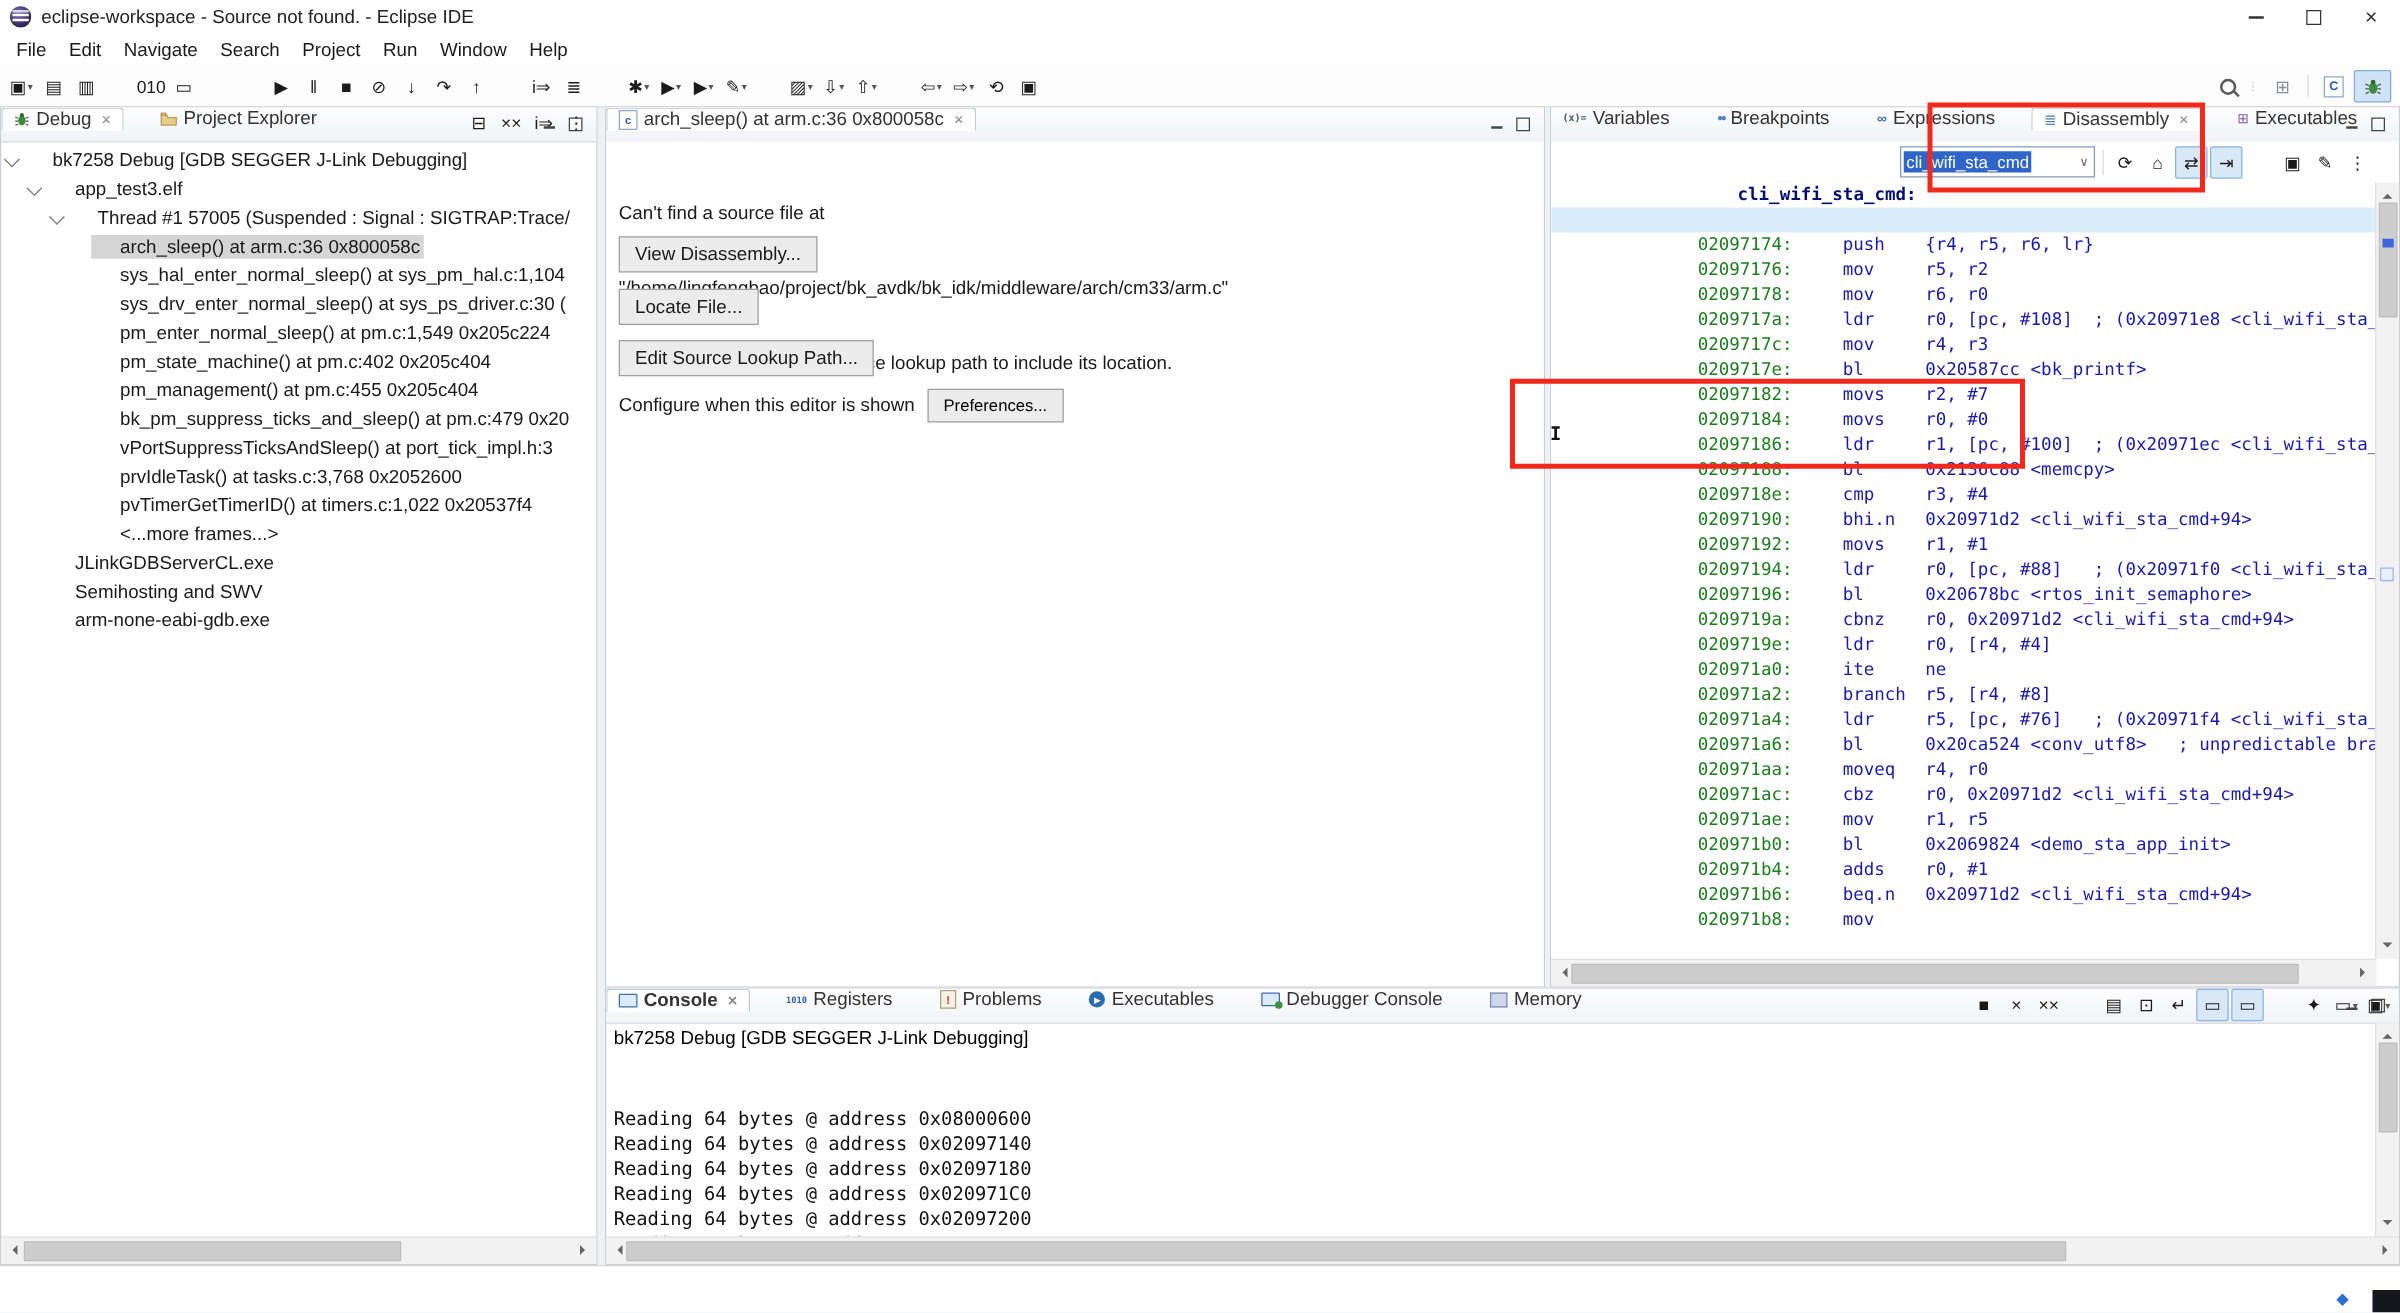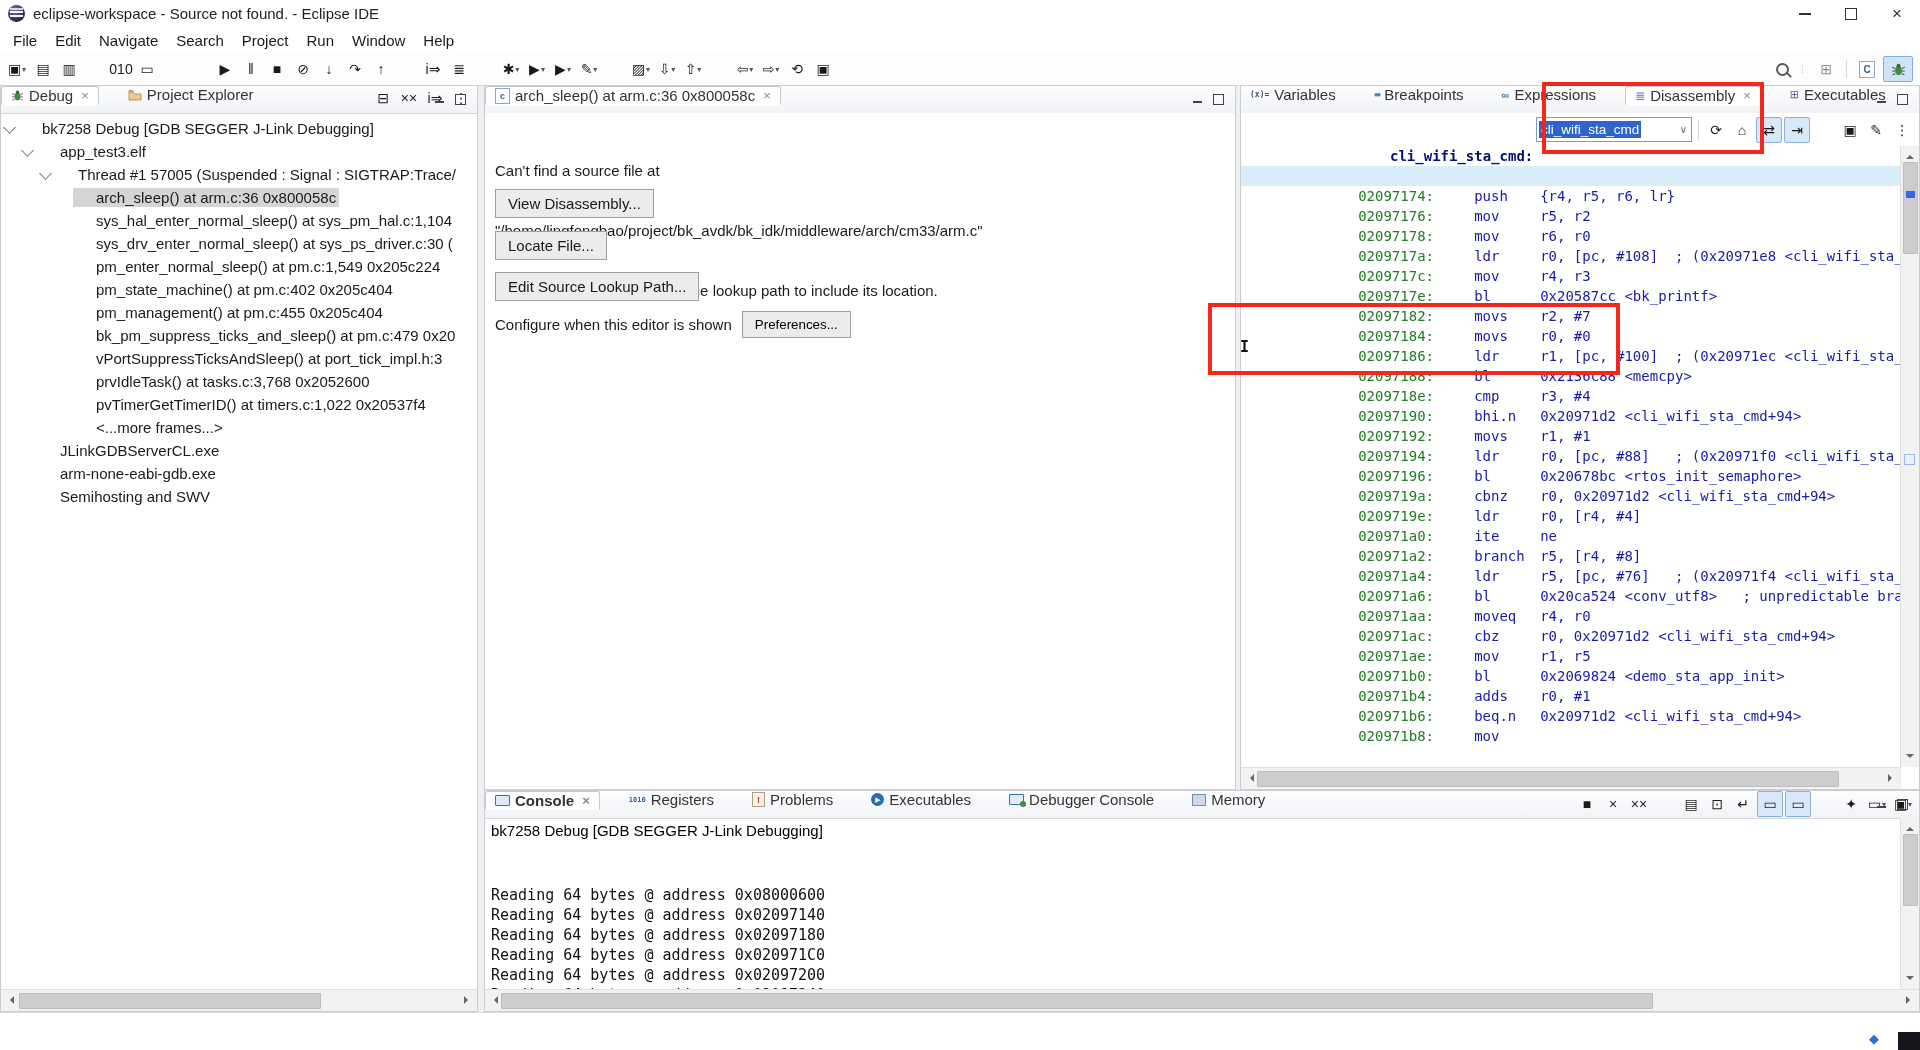--- a/index.html
+++ b/index.html
@@ -92,21 +92,21 @@
   
   .edmsg{position:absolute;left:10px;top:8px;line-height:20px;white-space:pre;}
   .btn{position:absolute;left:10px;height:29px;background:#ececec;border:1px solid #9e9ea4;
        padding:0 12px;font-size:15px;color:#1a1a1a;display:inline-flex;align-items:center;
        font-family:"Liberation Sans",sans-serif;}
   .cfgrow{position:absolute;left:10px;top:198px;display:flex;align-items:center;gap:10px;}
   .cfgrow .btn2{position:static;height:27px;background:#ececec;border:1px solid #9e9ea4;padding:0 12px;
        display:inline-flex;align-items:center;}
   
   .dtoolbar{position:absolute;left:0;right:0;top:27px;height:33px;background:#fff;display:flex;
-            align-items:center;justify-content:flex-end;padding-right:4px;gap:1px;}
+            align-items:center;justify-content:flex-end;padding-right:20px;gap:1px;}
   .combo{width:152px;height:23px;border:1px solid #7f9db9;background:#fff;display:flex;align-items:center;
          padding-left:2px;margin-right:5px;}
   .combo-text{background:#2f64c8;color:#fff;font-size:13.5px;padding:1px 2px;white-space:nowrap;}
   .combo-chev{margin-left:auto;color:#667;font-size:10px;padding:0 4px;}
   .dcontent{position:absolute;left:0;right:18px;top:60px;bottom:22px;overflow:hidden;
             font-family:"DejaVu Sans Mono",monospace;font-size:14px;background:#fff;}
   .dlabel{height:20px;line-height:20px;padding-left:105px;font-weight:bold;color:#001070;white-space:pre;margin-left:44px;}
   .drow{height:20px;line-height:20px;white-space:pre;color:#1a1aa6;}
   .drow.cur{background:#d9edf8;}
   .daddr{display:inline-block;width:92px;padding-left:16px;color:#1e7d1e;box-sizing:content-box;}
@@ -443,28 +443,28 @@
           <span class="chev"></span>
           <span class="row-inner">
             <span class="tico ti-exe"></span>
             <span>JLinkGDBServerCL.exe</span>
           </span>
         </div>
         <div class="trow lvl1">
           <span class="chev"></span>
           <span class="row-inner">
             <span class="tico ti-exe"></span>
+            <span>Semihosting and SWV</span>
+          </span>
+        </div>
+        <div class="trow lvl1">
+          <span class="chev"></span>
+          <span class="row-inner">
+            <span class="tico ti-exe"></span>
             <span>arm-none-eabi-gdb.exe</span>
-          </span>
-        </div>
-        <div class="trow lvl1">
-          <span class="chev"></span>
-          <span class="row-inner">
-            <span class="tico ti-exe"></span>
-            <span>Semihosting and SWV</span>
           </span>
         </div>
     </div>
     <div class="hscroll">
       <span class="sarrow sa-left"></span>
         <span class="sarrow sa-right"></span>
       <span class="sthumb" style="left:18px;top:3px;width:300px;height:14px;"></span>
     </div>
   </div>
 

